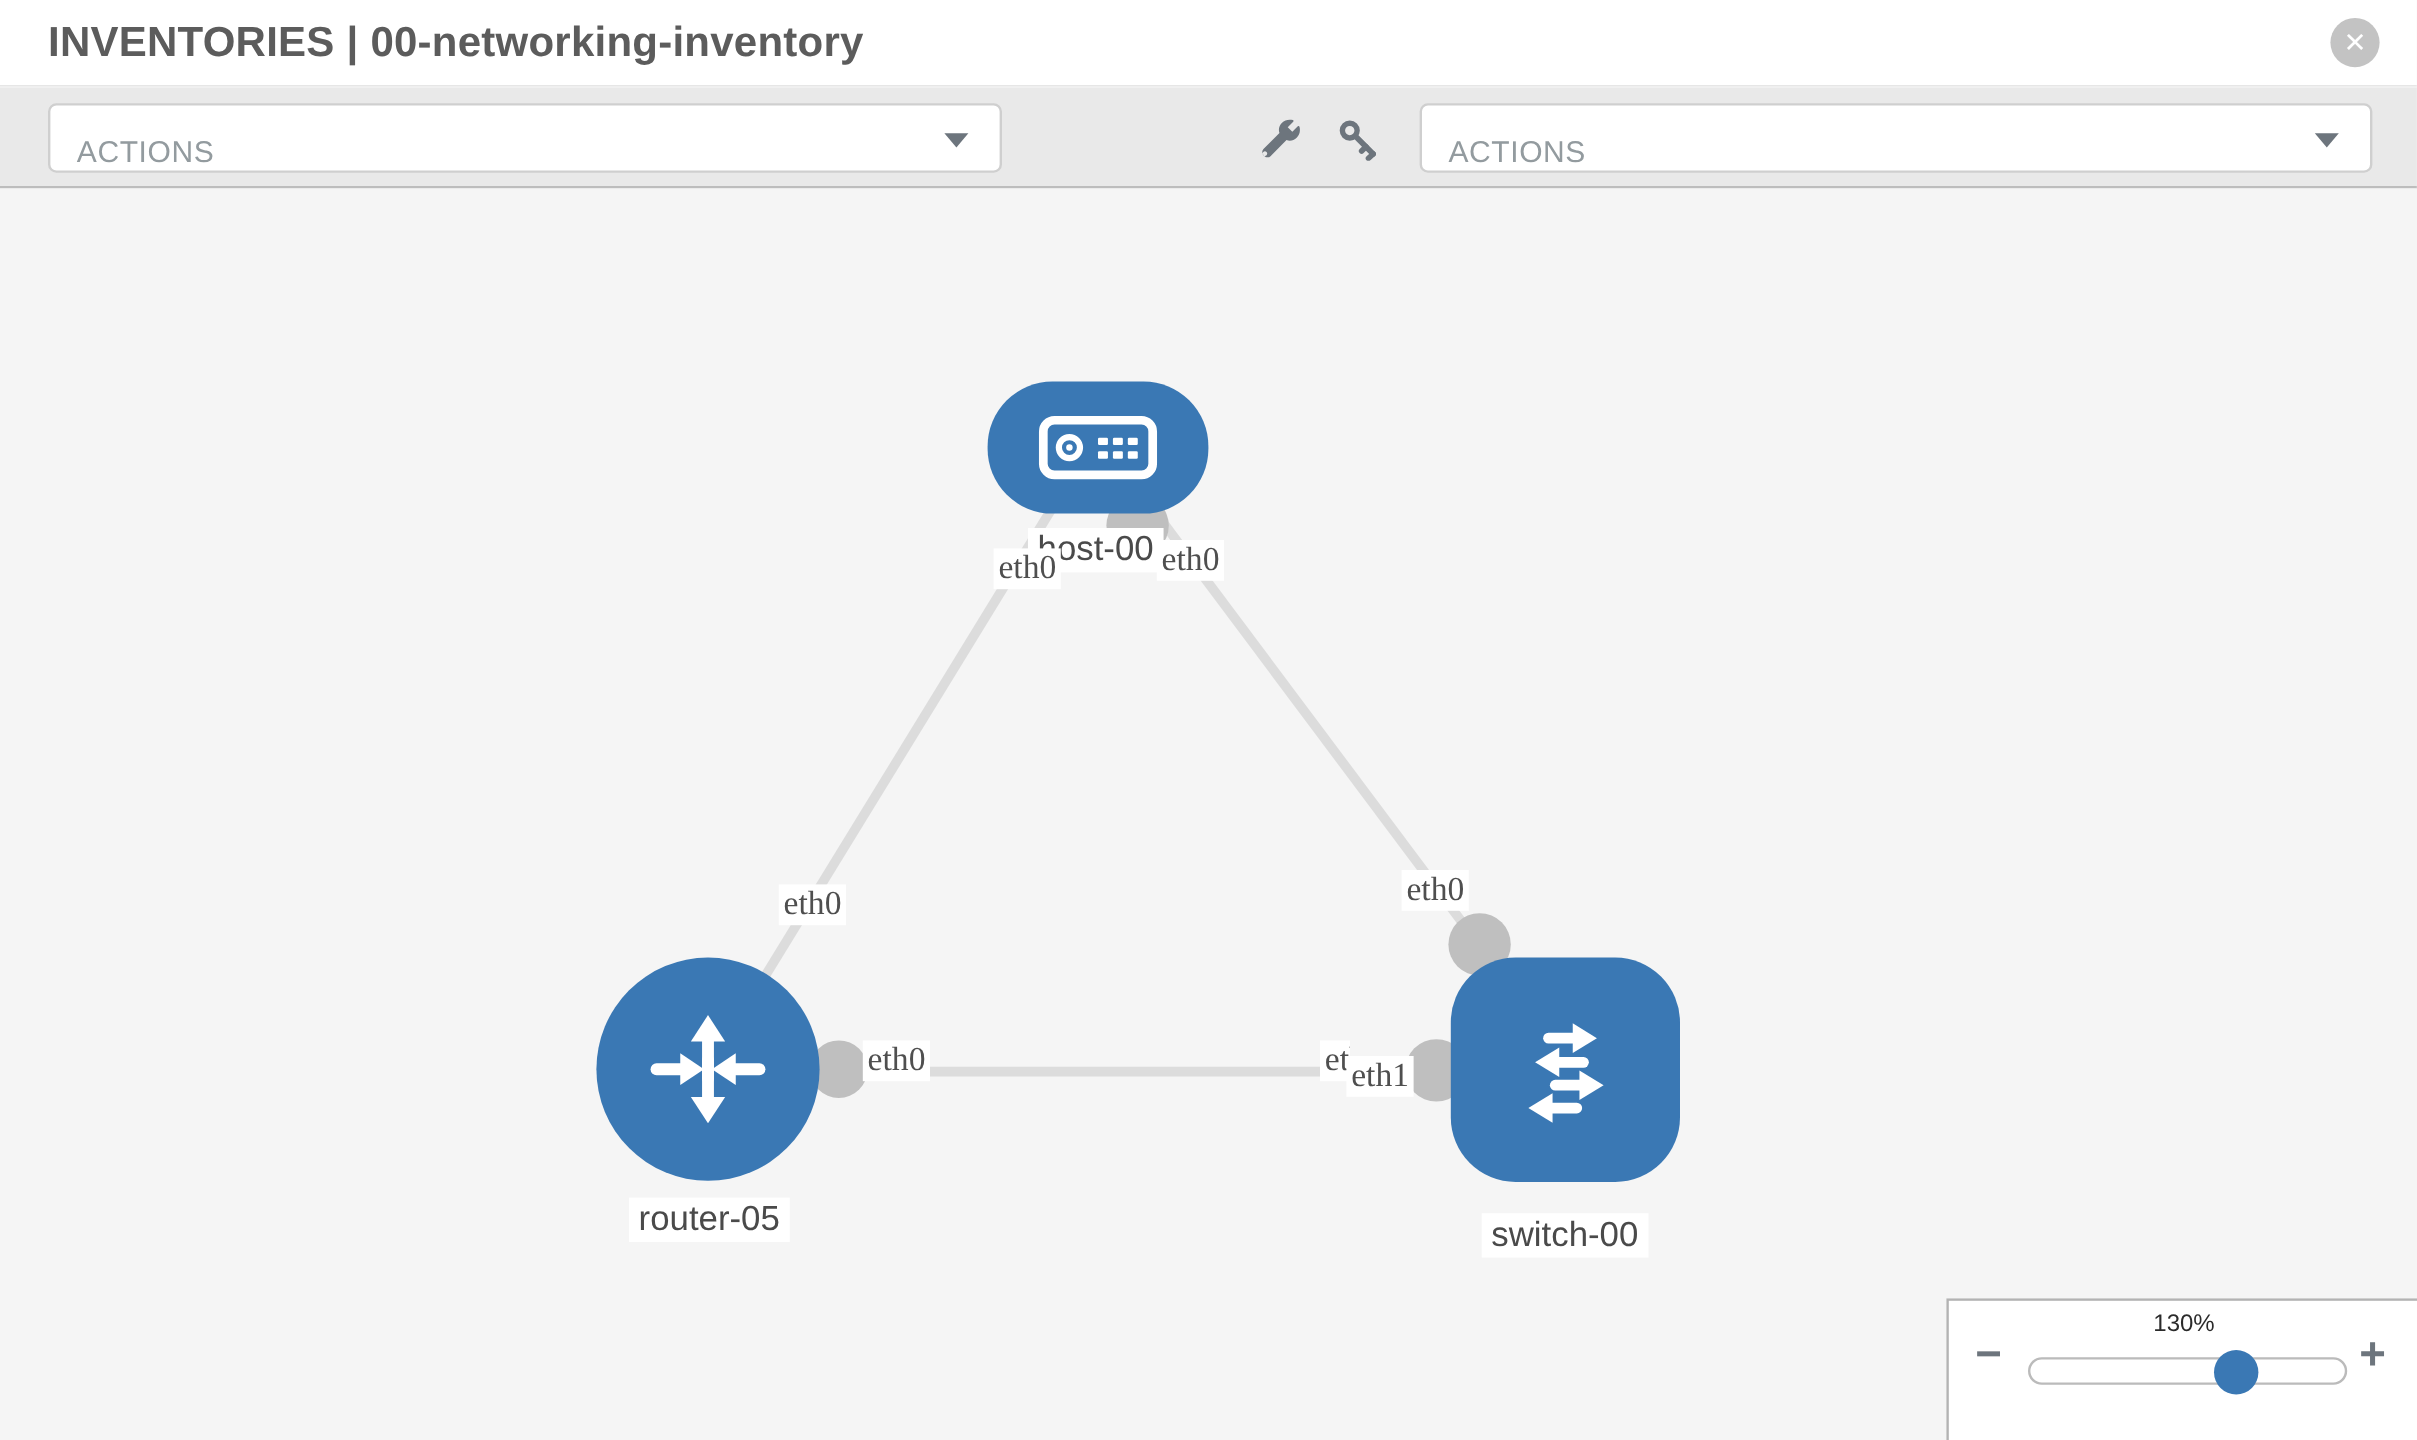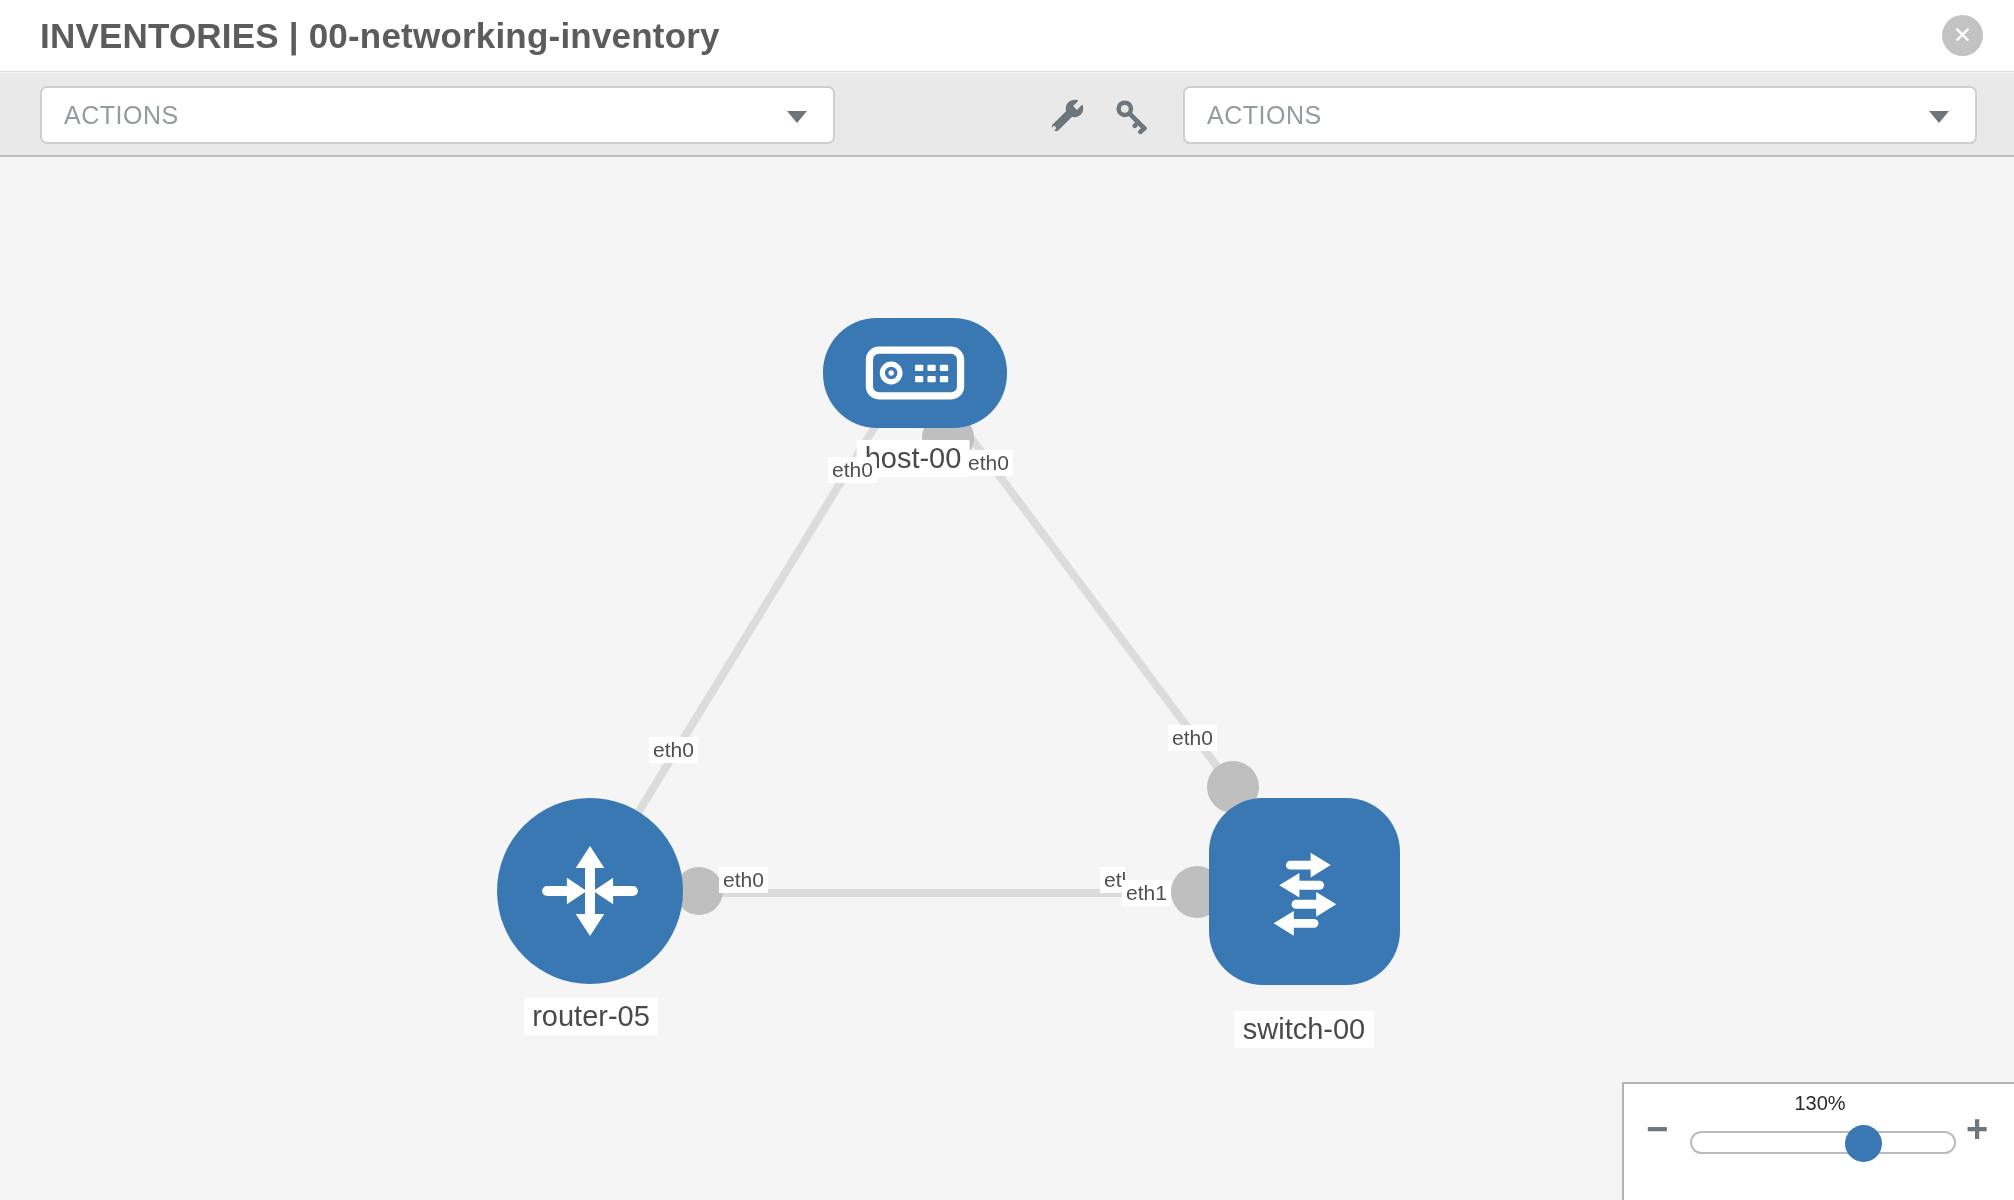--- a/index.html
+++ b/index.html
@@ -12,21 +12,21 @@
   .title { position: absolute; left: 40px; top: 0; height: 72px; display: flex; align-items: center;
     font-size: 35px; font-weight: bold; color: #5c5c5c; letter-spacing: 0.2px; }
   .close-btn { position: absolute; left: 1942px; top: 15px; width: 41px; height: 41px;
     border-radius: 50%; background: #c3c3c3; color: #ffffff; font-size: 23px; font-weight: bold;
     display: flex; align-items: center; justify-content: center; cursor: pointer; }
 
   
   .toolbar { position: absolute; left: 0; top: 73px; width: 2014px; height: 84px;
     background: #e9e9e9; border-bottom: 2px solid #bdbdbd; }
   .combo { position: absolute; top: 13px; height: 58px; background: #ffffff;
-    border: 2px solid #cfcfcf; border-radius: 7px; display: flex; align-items: center; cursor: pointer; }
+    border: 2px solid #cfcfcf; border-radius: 7px; display: flex; align-items: flex-end; cursor: pointer; }
   .combo-actions { left: 40px; width: 795px; }
   .combo-search  { left: 1183px; width: 794px; }
   .combo-label { padding-left: 22px; font-size: 25px; color: #939b9f; letter-spacing: 0.5px; }
   .caret { position: absolute; right: 26px; top: 23px; width: 0; height: 0;
     border-left: 10px solid transparent; border-right: 10px solid transparent;
     border-top: 12px solid #6d757d; }
   .tool-icon { position: absolute; top: 25px; width: 36px; height: 36px; cursor: pointer; }
   .tool-wrench { left: 1049px; }
   .tool-key { left: 1114px; }
 
@@ -40,21 +40,21 @@
   .node-router { left: 497px; top: 641px; width: 186px; height: 186px; border-radius: 50%; }
   .node-switch { left: 1209px; top: 641px; width: 191px; height: 187px; border-radius: 54px; }
 
   .node-label { position: absolute; z-index: 3; background: #ffffff; color: #4a4a4a;
     font-size: 29px; padding: 2px 8px; white-space: nowrap; transform: translateX(-50%); }
   .lbl-host   { left: 913px;  top: 283px; }
   .lbl-router { left: 591px;  top: 841px; }
   .lbl-switch { left: 1304px; top: 838px; margin-top: 16px; }
 
   .iface-label { position: absolute; z-index: 3; background: #ffffff; color: #4f4f4f;
-    font-size: 21px; padding: 1px 4px; white-space: nowrap; }
+    font-size: 28px; padding: 1px 4px; white-space: nowrap; font-family: Liberation Serif, serif; }
   .if-host-left  { left: 828px;  top: 300px; }
   .if-host-right { left: 964px;  top: 293px; }
   .if-diag-left  { left: 649px;  top: 580px; }
   .if-diag-right { left: 1168px; top: 568px; }
   .if-horiz-router { left: 719px; top: 710px; }
   .if-horiz-clip { left: 1100px; top: 710px; z-index: 3; width: 25px; overflow: hidden; padding-right: 0; }
   .if-horiz-switch { left: 1122px; top: 710px; z-index: 4; margin-top: 13px; }
 
   
   .zoom-panel { position: absolute; left: 1622px; top: 925px; width: 400px; height: 280px;

